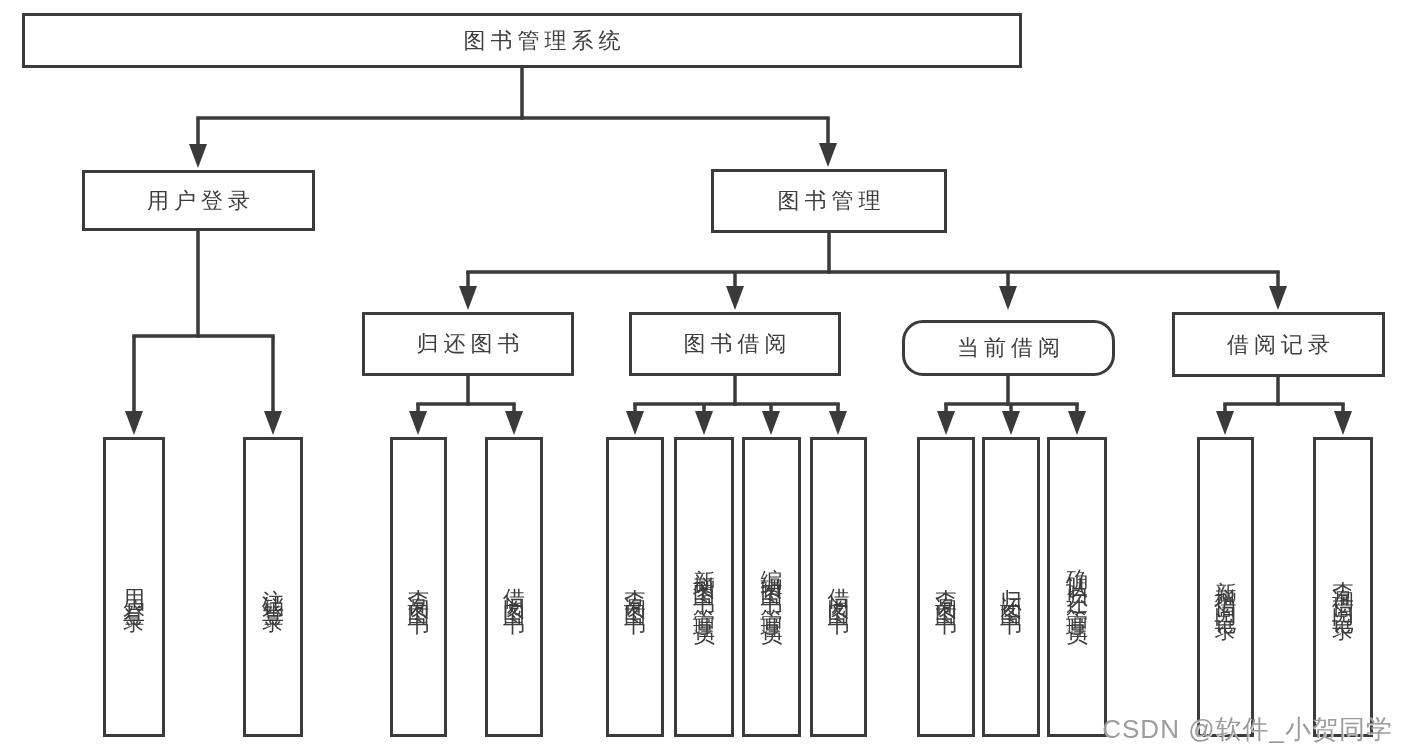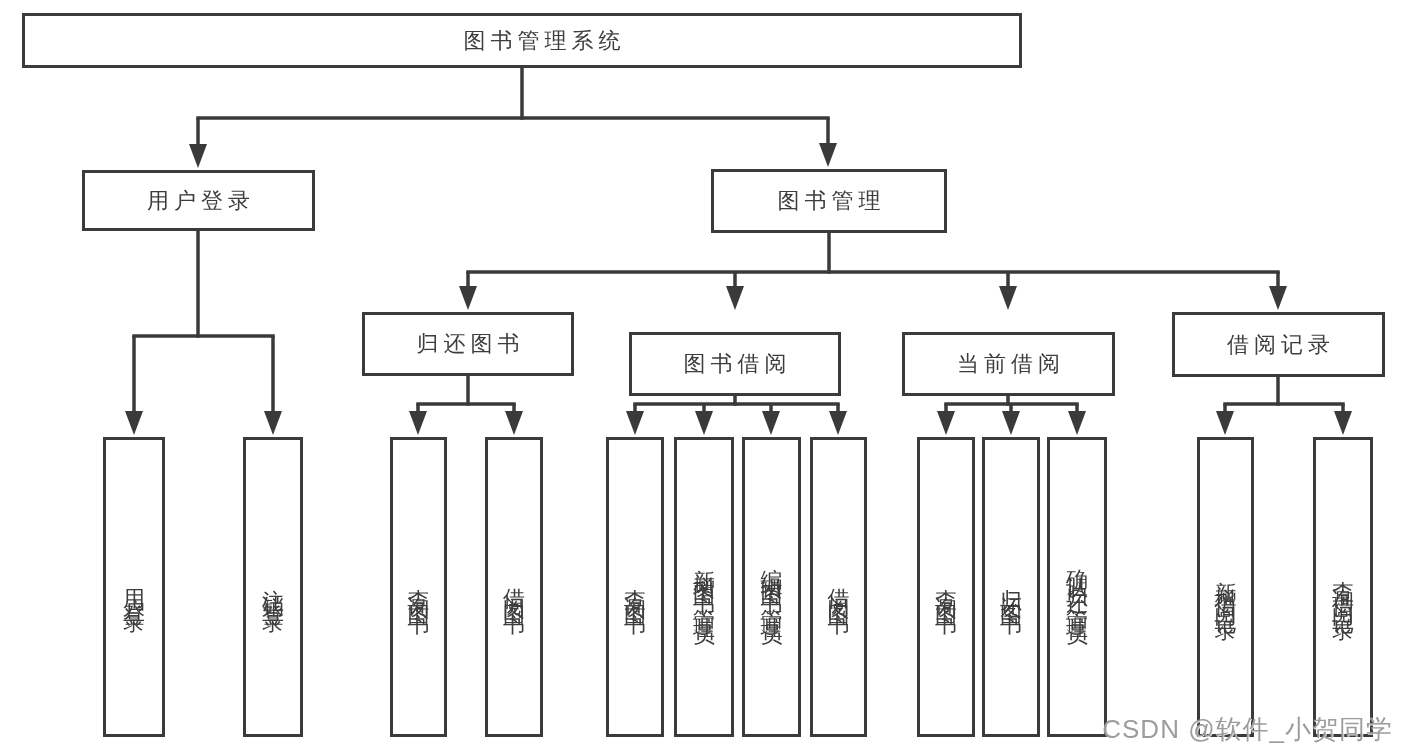--- a/index.html
+++ b/index.html
@@ -130,24 +130,24 @@
       </div>
       <div class="node h" style="left: 82px; top: 170px; width: 233px; height: 61px;">
         <span>用户登录</span>
       </div>
       <div class="node h" style="left: 711px; top: 169px; width: 236px; height: 64px;">
         <span>图书管理</span>
       </div>
       <div class="node h" style="left: 362px; top: 312px; width: 212px; height: 64px;">
         <span>归还图书</span>
       </div>
-      <div class="node h" style="left: 629px; top: 312px; width: 212px; height: 64px; margin-top: 20px;">
+      <div class="node h" style="left: 629px; top: 312px; width: 212px; height: 64px;">
         <span>图书借阅</span>
       </div>
-      <div class="node h" style="left: 902px; top: 332px; width: 213px; height: 64px;">
+      <div class="node h" style="left: 902px; top: 320px; width: 213px; height: 56px; border-radius: 21px;">
         <span>当前借阅</span>
       </div>
       <div class="node h" style="left: 1172px; top: 312px; width: 213px; height: 65px;">
         <span>借阅记录</span>
       </div>
       <div class="node v" style="left: 103px; top: 437px; width: 62px; height: 300px;">
         <span>用户登录</span>
       </div>
       <div class="node v" style="left: 243px; top: 437px; width: 60px; height: 300px;">
         <span>注销登录</span>

